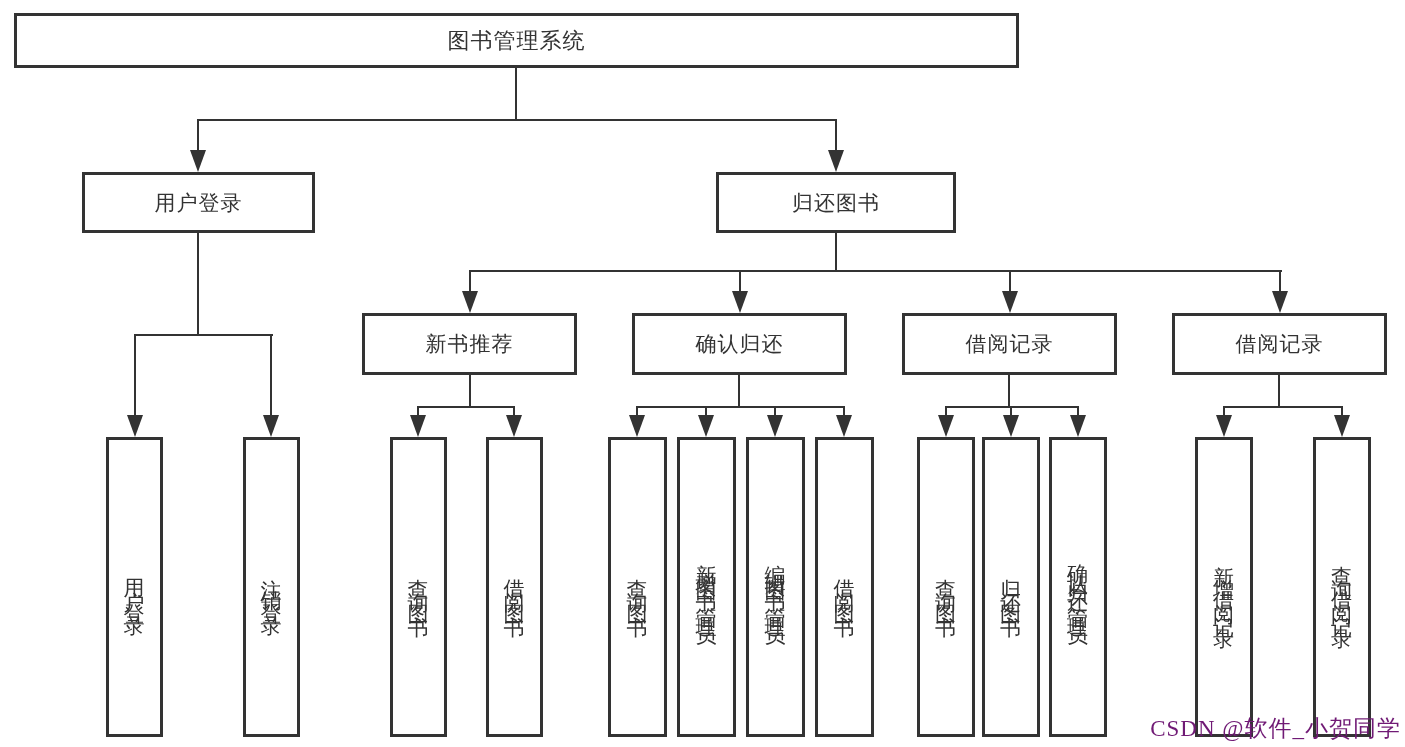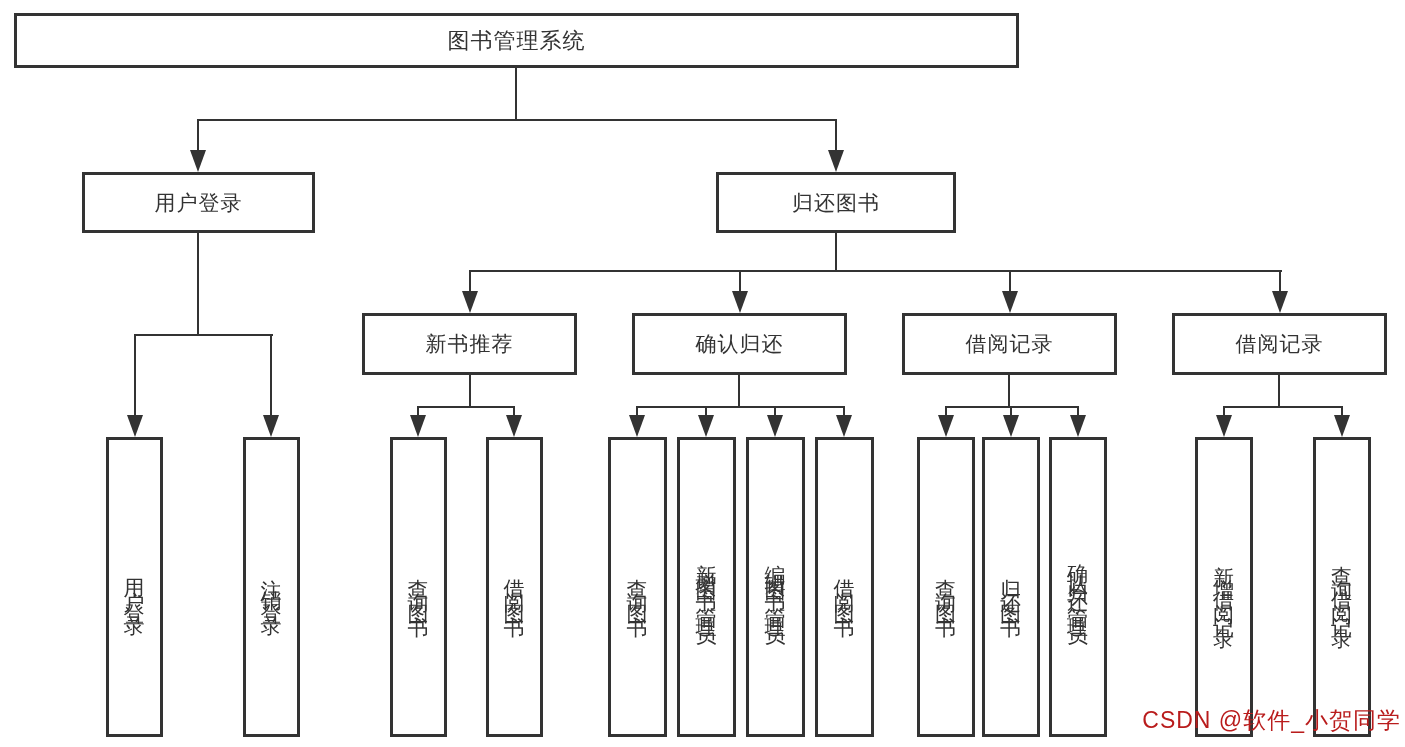--- a/index.html
+++ b/index.html
@@ -10,22 +10,22 @@
   .hbox{font-size:21px;letter-spacing:1px;}
   .root{font-size:22px;}
   .vlabel{writing-mode:vertical-rl;text-orientation:mixed;font-size:21px;letter-spacing:0.6em;
           color:#333333;line-height:1;}
   .tight{letter-spacing:0.42em;}
   .hline{position:absolute;background:#333333;height:2px;}
   .vline{position:absolute;background:#333333;width:2px;}
   .arrow{position:absolute;width:0;height:0;
          border-left:8px solid transparent;border-right:8px solid transparent;
          border-top:22px solid #333333;}
-  .watermark{position:absolute;right:4px;bottom:11px;font-size:23px;color:#b91c1c;
-             letter-spacing:1px;}
+  .watermark{position:absolute;right:4px;bottom:3px;font-size:23px;color:#701a75;
+             letter-spacing:1px;font-family:Liberation Serif, serif;}
 </style>
 </head>
 <body>
 
 <div class="canvas">
 
   <div class="box hbox root" style="left:14px;top:13px;width:1005px;height:55px;">
     <span>图书管理系统</span>
   </div>
 

